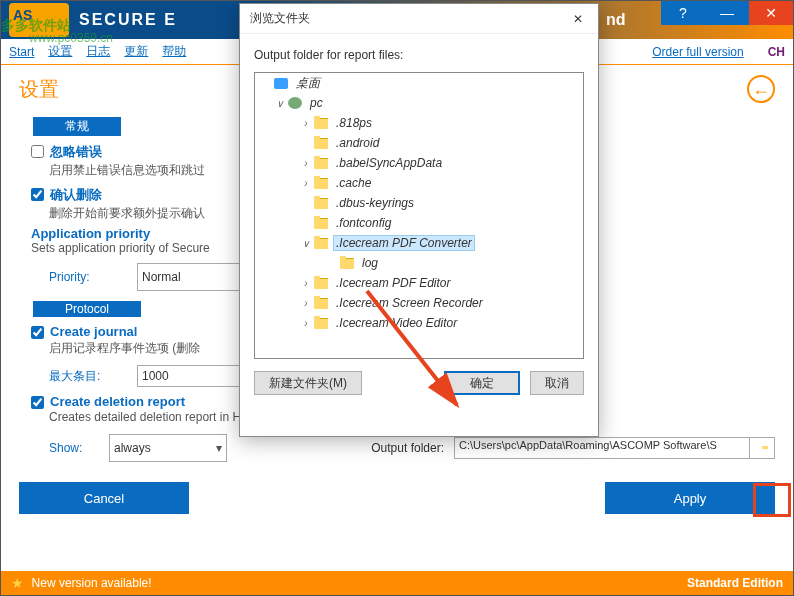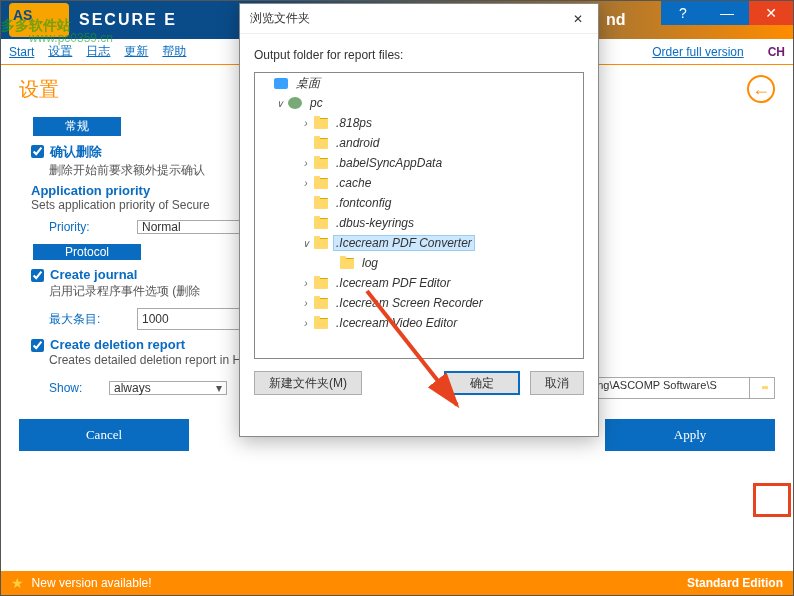--- a/index.html
+++ b/index.html
@@ -35,34 +35,34 @@
   
   .content { padding: 2px 18px 8px 18px; }
   .section-tab { display:inline-block; background:#0a6cc0; color:#fff; padding:1px 32px; font-size:12px; margin:6px 0 4px 14px; }
   .opt-row { display:flex; align-items:flex-start; padding:3px 0 1px 12px; }
   .opt-row input[type=checkbox] { margin-top:2px; margin-right:6px; accent-color:#0a6cc0; }
   .opt-label { color:#0a6cc0; font-weight:bold; font-size:13px; }
   .opt-desc { color:#555; font-size:12px; padding-left:30px; margin-bottom:4px; }
   .field-row { display:flex; align-items:center; padding:4px 0 4px 30px; gap:16px; }
   .field-label { color:#0a6cc0; min-width:72px; }
   .field-label-dark { color:#333; min-width:90px; text-align:right; }
-  .select-box, .text-input { border:1px solid #aaa; height:14px; padding:1px 4px; font-size:12px; background:#fff; }
+  .select-box, .text-input { border:1px solid #aaa; height:28px; padding:1px 4px; font-size:12px; background:#fff; }
   .select-box { width:118px; display:flex; align-items:center; justify-content:space-between; }
   .select-box::after { content:"▾"; color:#555; }
   .num-input { width:116px; height:22px; border:1px solid #aaa; display:flex; align-items:center; padding:0 4px; }
   .num-input .spin { margin-left:auto; font-size:8px; line-height:8px; color:#555; display:flex; flex-direction:column; }
   .output-row { display:flex; align-items:center; padding:6px 0 6px 30px; }
   .output-input-wrap { position:relative; display:flex; align-items:center; }
   .output-text { width:296px; height:22px; border:1px solid #aaa; padding:1px 4px; font-size:11px; overflow:hidden; white-space:nowrap; }
   .browse-btn { width:26px; height:22px; border:1px solid #aaa; margin-left:-1px; display:flex; align-items:center; justify-content:center; background:#fff; }
   .red-highlight { position:absolute; border:3px solid #e8431f; pointer-events:none; }
   .red-highlight.browse { right:2px; top:482px; width:38px; height:34px; }
 
   
-  .footer-btns { display:flex; padding:6px 18px; gap:0;font-family:Liberation Serif, serif; }
+  .footer-btns { display:flex; padding:6px 18px; gap:0; }
   .big-btn { background:#0a6cc0; color:#fff; height:32px; width:170px; display:flex; align-items:center; justify-content:center; font-size:13px; }
   .footer-spacer { flex:1; }
 
   
   .statusbar { position:absolute; bottom:0; left:0; right:0; height:24px; background:#ff8c00; color:#fff; display:flex; align-items:center; padding:0 10px; font-size:12px; }
   .statusbar .star { color:#ffd040; margin-right:8px; font-size:14px; }
   .statusbar .edition { margin-left:auto; font-weight:bold; }
 
   
   .modal { position:absolute; left:238px; top:2px; width:360px; height:434px; background:#fff; border:1px solid #888; box-shadow:0 4px 20px rgba(0,0,0,0.3); z-index:100; display:flex; flex-direction:column; }
@@ -126,20 +126,25 @@
   <h1>设置</h1>
   <div class="back-btn">
     <span>←</span>
   </div>
 </div>
 
 <div class="content">
 
   <div class="section-tab">常规</div>
 
+  <div class="opt-row">
+    <input type="checkbox" style="">
+    <span class="opt-label">忽略错误</span>
+  </div>
+  <div class="opt-desc">启用禁止错误信息选项和跳过</div>
 
   <div class="opt-row">
     <input type="checkbox" checked="" style="">
     <span class="opt-label">确认删除</span>
   </div>
   <div class="opt-desc">删除开始前要求额外提示确认</div>
 
   <div style="padding-left:12px;">
     <div class="opt-label" style="margin-top:4px;">Application priority</div>
   </div>
@@ -255,28 +260,28 @@
         <span class="ic">
           <span class="folder-ic"></span>
         </span>
         <span class="lbl">.cache</span>
       </div>
     <div class="tree-row indent-3">
         <span class="exp"></span>
         <span class="ic">
           <span class="folder-ic"></span>
         </span>
+        <span class="lbl">.dbus-keyrings</span>
+      </div>
+    <div class="tree-row indent-3">
+        <span class="exp"></span>
+        <span class="ic">
+          <span class="folder-ic"></span>
+        </span>
         <span class="lbl">.fontconfig</span>
-      </div>
-    <div class="tree-row indent-3">
-        <span class="exp"></span>
-        <span class="ic">
-          <span class="folder-ic"></span>
-        </span>
-        <span class="lbl">.dbus-keyrings</span>
       </div>
     <div class="tree-row indent-3 selected">
         <span class="exp">∨</span>
         <span class="ic">
           <span class="folder-ic"></span>
         </span>
         <span class="lbl">.Icecream PDF Converter</span>
       </div>
     <div class="tree-row indent-4">
         <span class="exp"></span>

